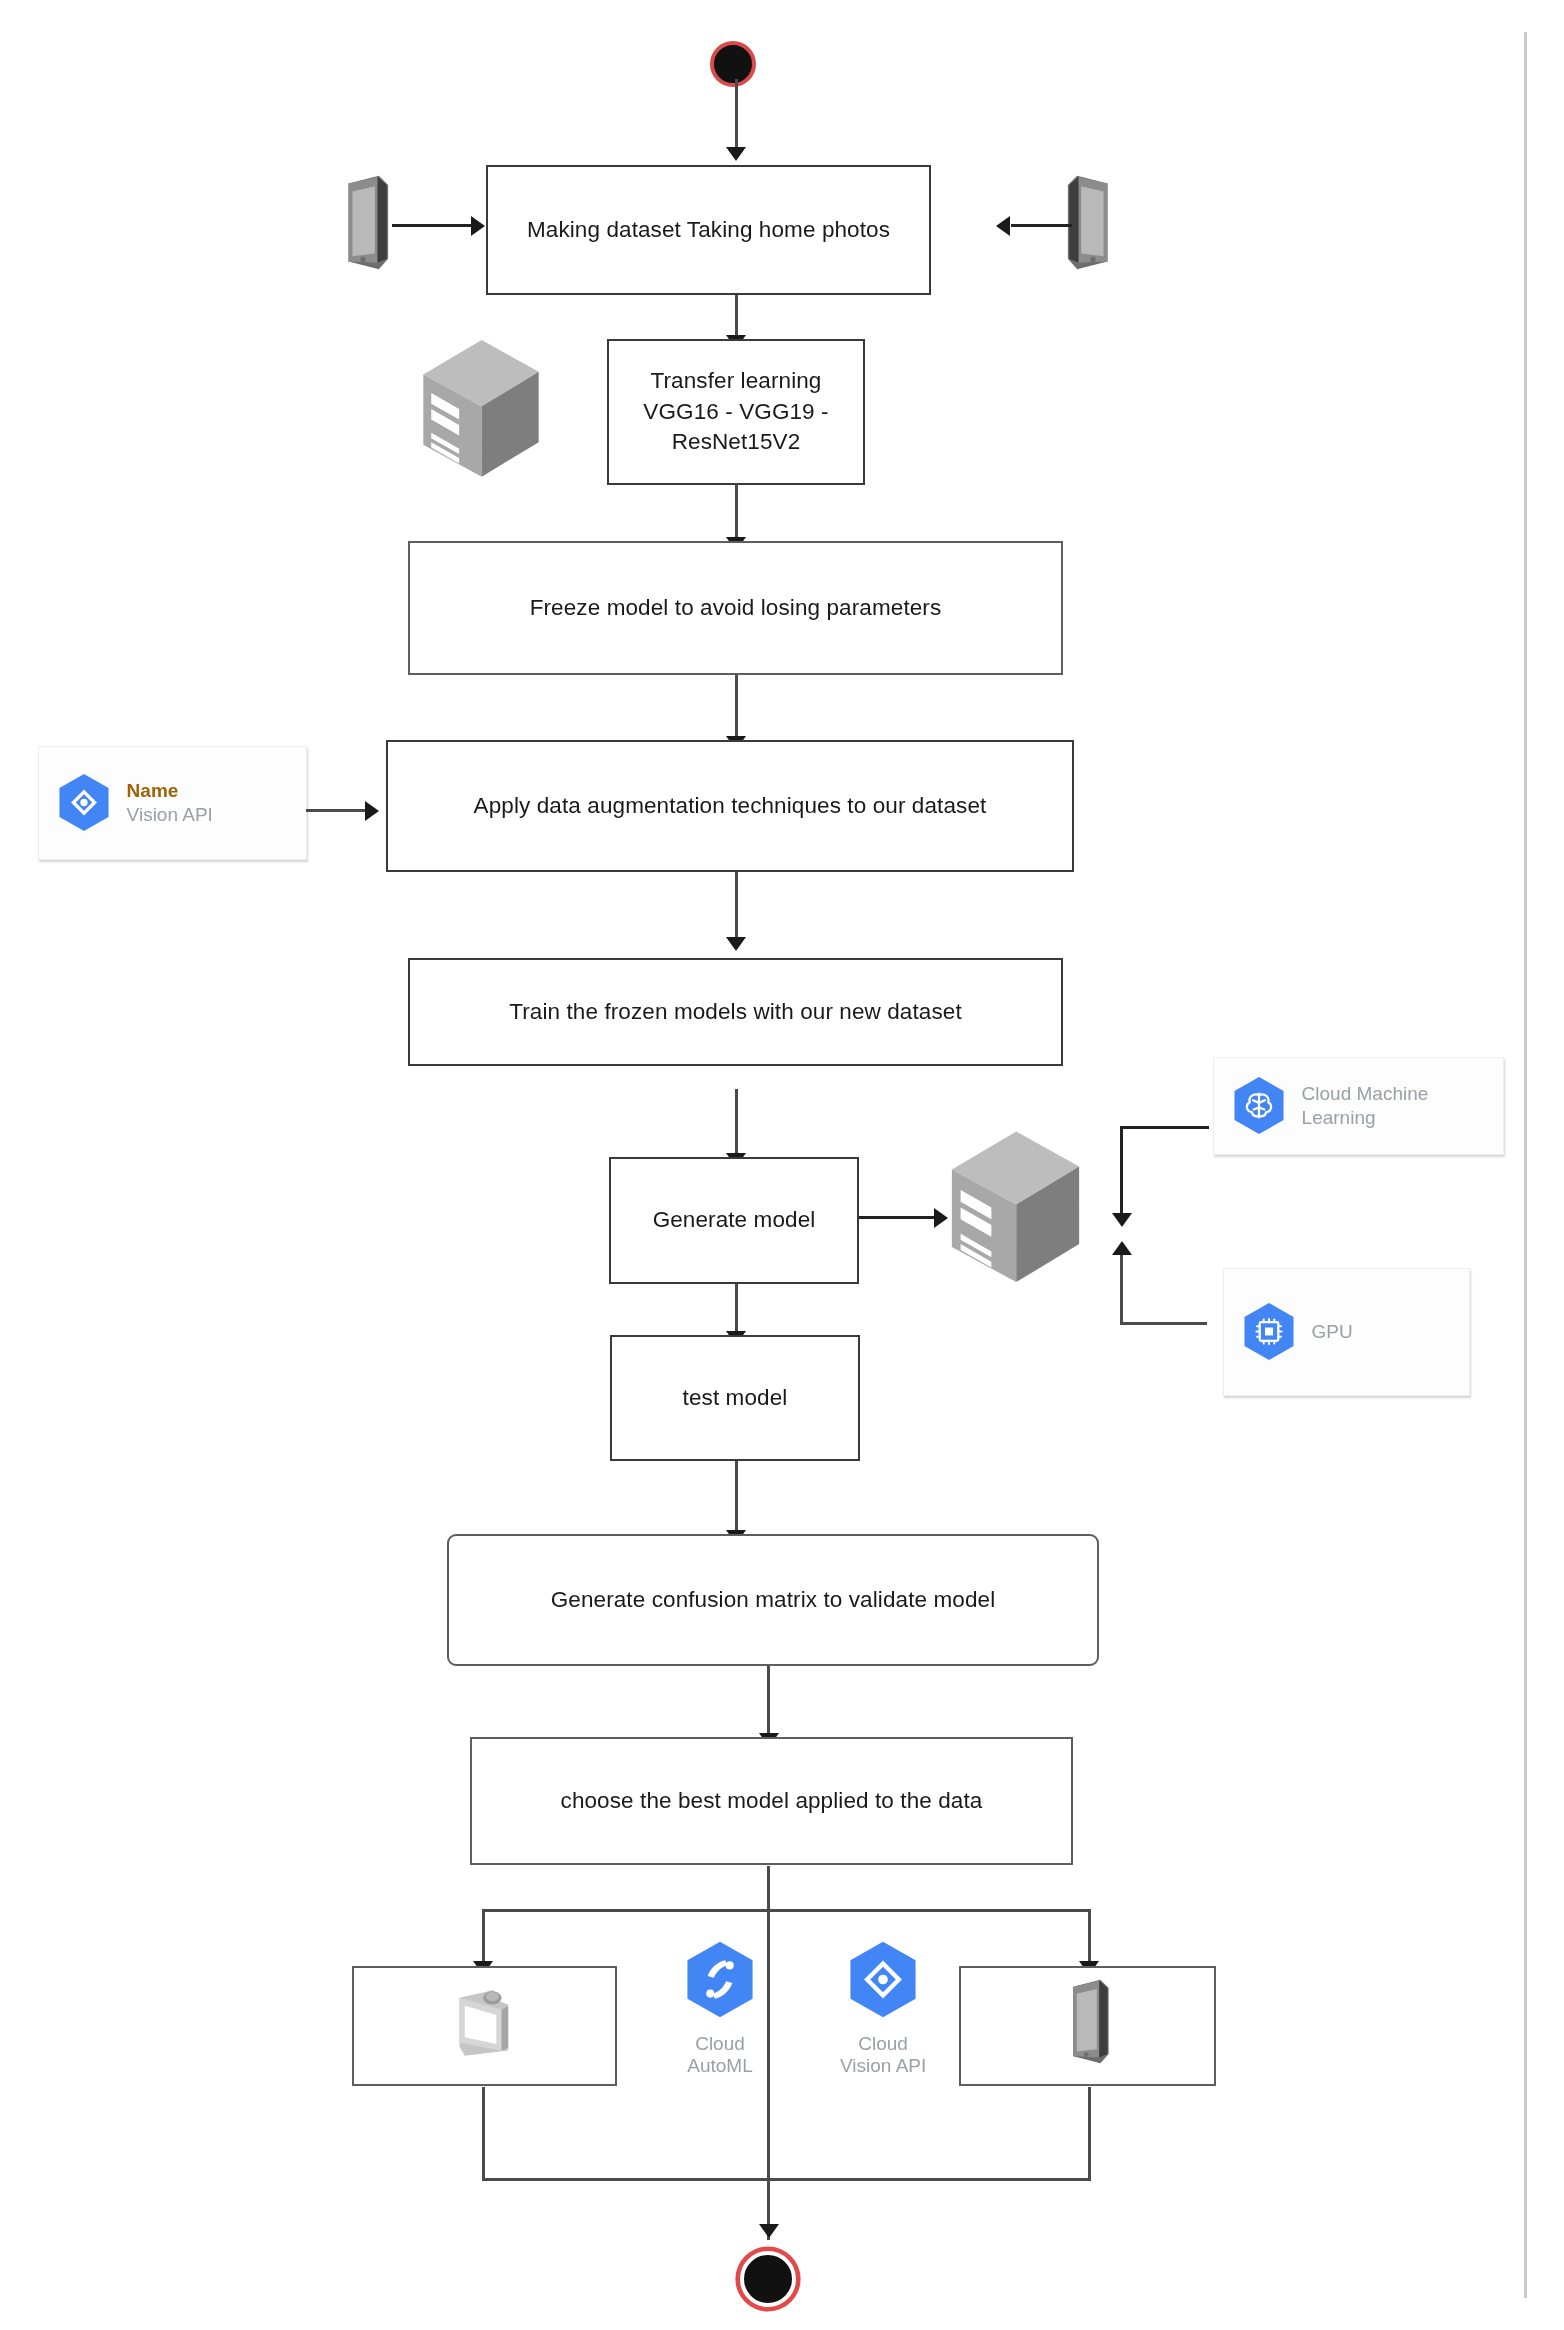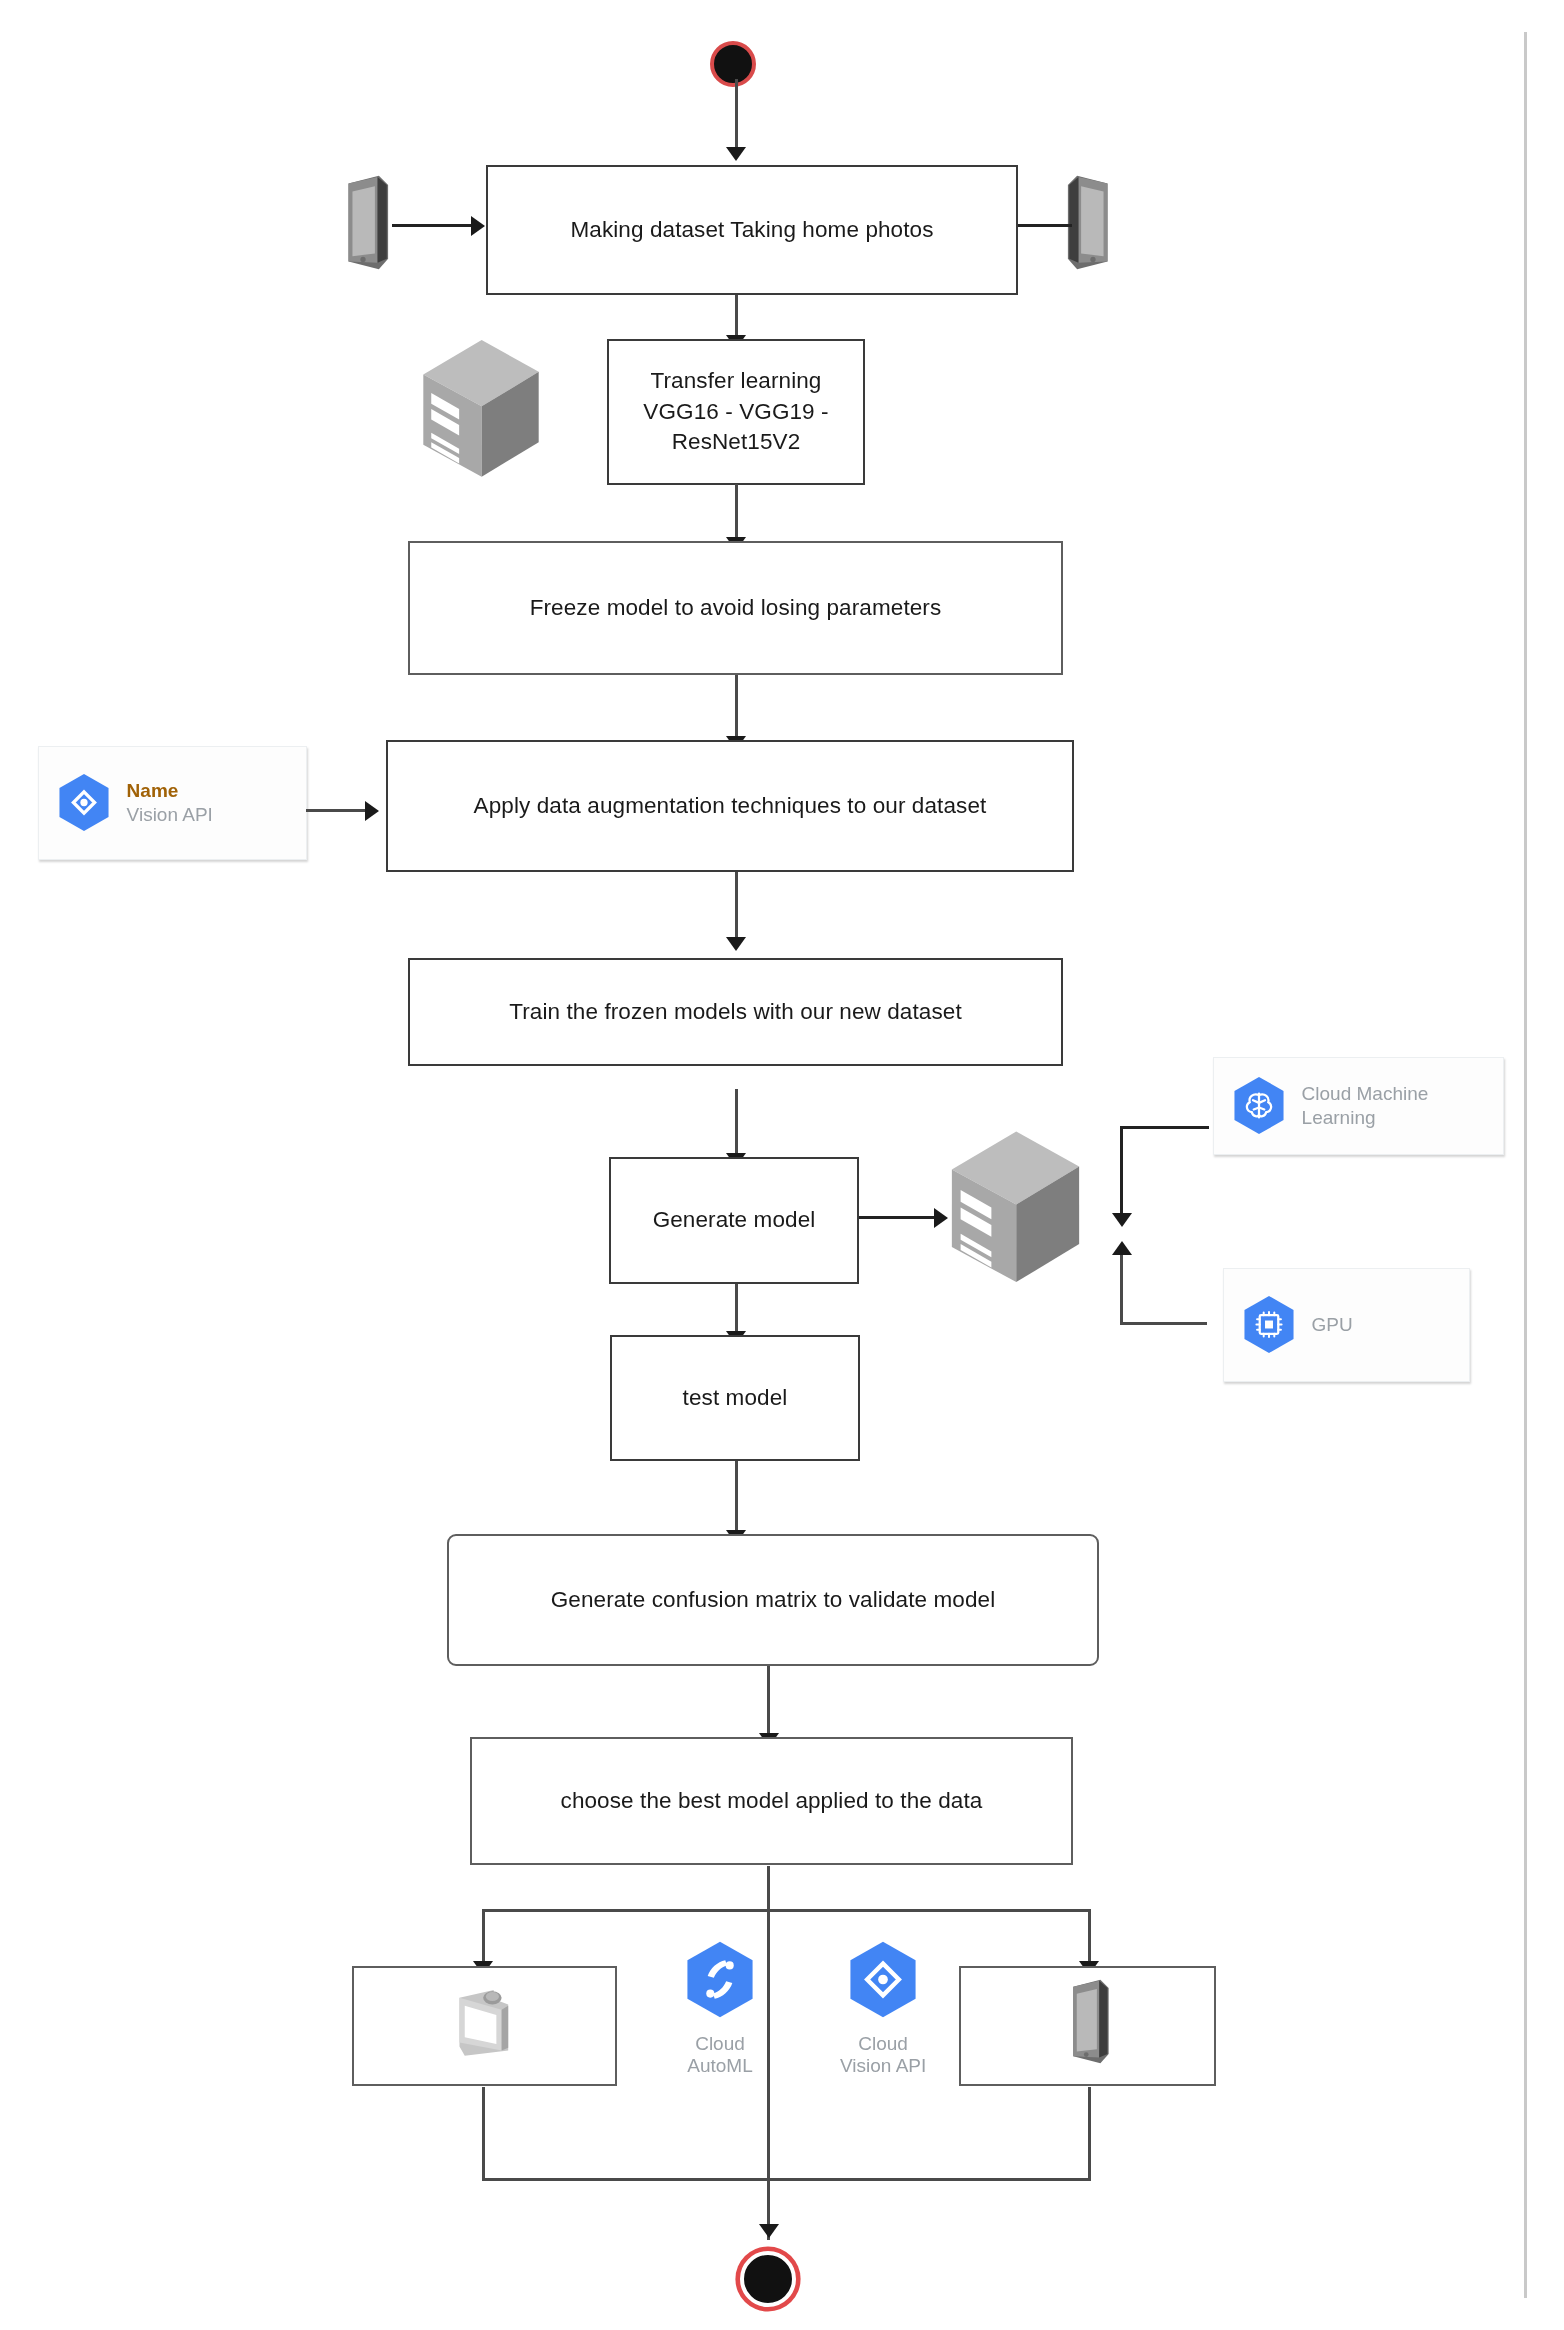--- a/index.html
+++ b/index.html
@@ -81,21 +81,21 @@
       <polygon points="64,16 18,4 4,18 4,130 18,146 64,134" fill="#6d6d6d"></polygon>
       <polygon points="64,16 20,6 20,136 64,134" fill="#8c8c8c"></polygon>
       <polygon points="58,28 24,20 24,122 58,126" fill="#b9b9b9"></polygon>
       <polygon points="20,6 6,18 6,130 20,136" fill="#3e3e3e"></polygon>
       <circle cx="42" cy="131" r="4" fill="#6d6d6d"></circle>
     </svg>
   </div>
   <div class="ln h dk" style="left:1011px;top:224px;width:61px;"></div>
   <div class="arw left" style="left:996px;top:216px;"></div>
 
-  <div class="node dark" style="left:486px;top:165px;width:532px;height:130px;">
+  <div class="node dark" style="left:486px;top:165px;width:445px;height:130px;">
     <span class="txt">Making dataset Taking home photos</span>
   </div>
 
   <div class="ln v" style="left:735px;top:295px;height:44px;"></div>
   <div class="arw down" style="left:726px;top:335px;"></div>
 
   <div style="position:absolute;left:418px;top:336px;">
     <svg width="126" height="146" viewBox="0 0 190 220">
       <polygon points="8,58 96,6 182,54 96,106" fill="#bdbdbd"></polygon>
       <polygon points="8,58 96,106 96,212 8,164" fill="#a8a8a8"></polygon>
@@ -196,21 +196,21 @@
             <path d="M50,52 L42,49"></path>
         </g>
       </svg>
     </span>
     <span class="labels">
       <span class="l1 muted">Cloud Machine</span>
       <span class="l2">Learning</span>
     </span>
   </div>
 
-  <div class="gcard" style="left:1223px;top:1268px;width:247px;height:114px;">
+  <div class="gcard" style="left:1223px;top:1268px;width:247px;height:128px;">
     <span class="hexwrap">
       <svg width="56" height="61" viewBox="0 0 84 92">
         <polygon points="42,3 79,24 79,68 42,89 5,68 5,24" fill="#4285f4"></polygon>
         <rect x="28" y="32" width="28" height="28" rx="2" fill="none" stroke="#ffffff" stroke-width="3.4"></rect>
         <rect x="36" y="40" width="12" height="12" fill="#ffffff"></rect>
         <g stroke="#ffffff" stroke-width="3" stroke-linecap="round">
           <path d="M34,28 L34,32"></path>
             <path d="M42,27 L42,32"></path>
             <path d="M50,28 L50,32"></path>
           <path d="M34,60 L34,64"></path>

